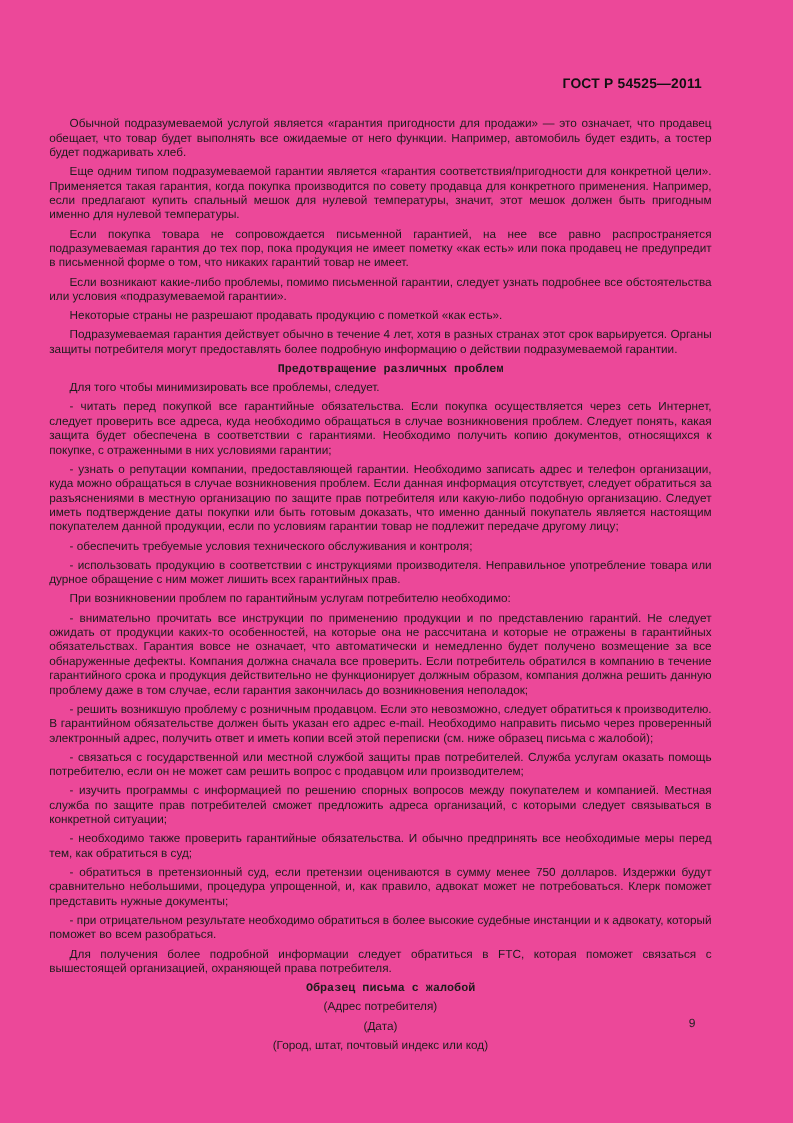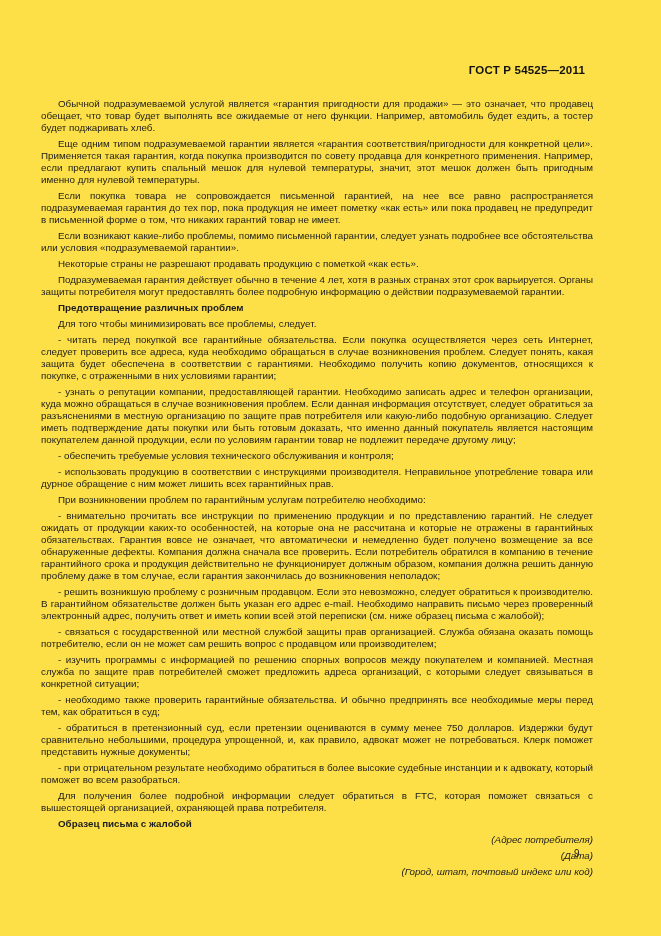--- a/index.html
+++ b/index.html
@@ -4,21 +4,21 @@
 <style>
   html, body {
     margin: 0;
     padding: 0;
     background: #ffffff;
   }
   .page {
     position: relative;
     width: 661px;
     height: 936px;
-    background: #fde047;
+    background: #ec4899;
     font-family: "Liberation Sans", sans-serif;
     color: #1c1c1c;
     overflow: hidden;
   }
   .doc-header {
     position: absolute;
     top: 64px;
     left: 37px;
     width: 548px;
     text-align: right;
@@ -36,26 +36,26 @@
     line-height: 12px;
     text-align: justify;
   }
   .doc-body p {
     margin: 4px;
     padding: 0;
     text-indent: 17px;
   }
   .doc-body p.heading {
     font-weight: 700;
-    text-align: left;
+    text-align: center;
+    font-family: Liberation Mono, monospace;
   }
   .doc-body p.flush {
     text-indent: 0;
-    text-align: right;
-    font-style: italic;
+    text-align: center;
   }
   .page-number {
     position: absolute;
     top: 848px;
     left: 574px;
     font-size: 10px;
     color: #222;
   }
 </style>
 </head>
@@ -73,21 +73,21 @@
       <p class="indent">Подразумеваемая гарантия действует обычно в течение 4 лет, хотя в разных странах этот срок варьируется. Органы защиты потребителя могут предоставлять более подробную информацию о действии подразумеваемой гарантии.</p>
       <p class="heading">Предотвращение различных проблем</p>
       <p class="indent">Для того чтобы минимизировать все проблемы, следует.</p>
       <p class="indent">- читать перед покупкой все гарантийные обязательства. Если покупка осуществляется через сеть Интернет, следует проверить все адреса, куда необходимо обращаться в случае возникновения проблем. Следует понять, какая защита будет обеспечена в соответствии с гарантиями. Необходимо получить копию документов, относящихся к покупке, с отраженными в них условиями гарантии;</p>
       <p class="indent">- узнать о репутации компании, предоставляющей гарантии. Необходимо записать адрес и телефон организации, куда можно обращаться в случае возникновения проблем. Если данная информация отсутствует, следует обратиться за разъяснениями в местную организацию по защите прав потребителя или какую-либо подобную организацию. Следует иметь подтверждение даты покупки или быть готовым доказать, что именно данный покупатель является настоящим покупателем данной продукции, если по условиям гарантии товар не подлежит передаче другому лицу;</p>
       <p class="indent">- обеспечить требуемые условия технического обслуживания и контроля;</p>
       <p class="indent">- использовать продукцию в соответствии с инструкциями производителя. Неправильное употребление товара или дурное обращение с ним может лишить всех гарантийных прав.</p>
       <p class="indent">При возникновении проблем по гарантийным услугам потребителю необходимо:</p>
       <p class="indent">- внимательно прочитать все инструкции по применению продукции и по представлению гарантий. Не следует ожидать от продукции каких-то особенностей, на которые она не рассчитана и которые не отражены в гарантийных обязательствах. Гарантия вовсе не означает, что автоматически и немедленно будет получено возмещение за все обнаруженные дефекты. Компания должна сначала все проверить. Если потребитель обратился в компанию в течение гарантийного срока и продукция действительно не функционирует должным образом, компания должна решить данную проблему даже в том случае, если гарантия закончилась до возникновения неполадок;</p>
       <p class="indent">- решить возникшую проблему с розничным продавцом. Если это невозможно, следует обратиться к производителю. В гарантийном обязательстве должен быть указан его адрес e-mail. Необходимо направить письмо через проверенный электронный адрес, получить ответ и иметь копии всей этой переписки (см. ниже образец письма с жалобой);</p>
-      <p class="indent">- связаться с государственной или местной службой защиты прав организацией. Служба обязана оказать помощь потребителю, если он не может сам решить вопрос с продавцом или производителем;</p>
+      <p class="indent">- связаться с государственной или местной службой защиты прав потребителей. Служба услугам оказать помощь потребителю, если он не может сам решить вопрос с продавцом или производителем;</p>
       <p class="indent">- изучить программы с информацией по решению спорных вопросов между покупателем и компанией. Местная служба по защите прав потребителей сможет предложить адреса организаций, с которыми следует связываться в конкретной ситуации;</p>
       <p class="indent">- необходимо также проверить гарантийные обязательства. И обычно предпринять все необходимые меры перед тем, как обратиться в суд;</p>
       <p class="indent">- обратиться в претензионный суд, если претензии оцениваются в сумму менее 750 долларов. Издержки будут сравнительно небольшими, процедура упрощенной, и, как правило, адвокат может не потребоваться. Клерк поможет представить нужные документы;</p>
       <p class="indent">- при отрицательном результате необходимо обратиться в более высокие судебные инстанции и к адвокату, который поможет во всем разобраться.</p>
       <p class="indent">Для получения более подробной информации следует обратиться в FTC, которая поможет связаться с вышестоящей организацией, охраняющей права потребителя.</p>
       <p class="heading">Образец письма с жалобой</p>
       <p class="flush">(Адрес потребителя)</p>
       <p class="flush">(Дата)</p>
       <p class="flush">(Город, штат, почтовый индекс или код)</p>
     </div>

